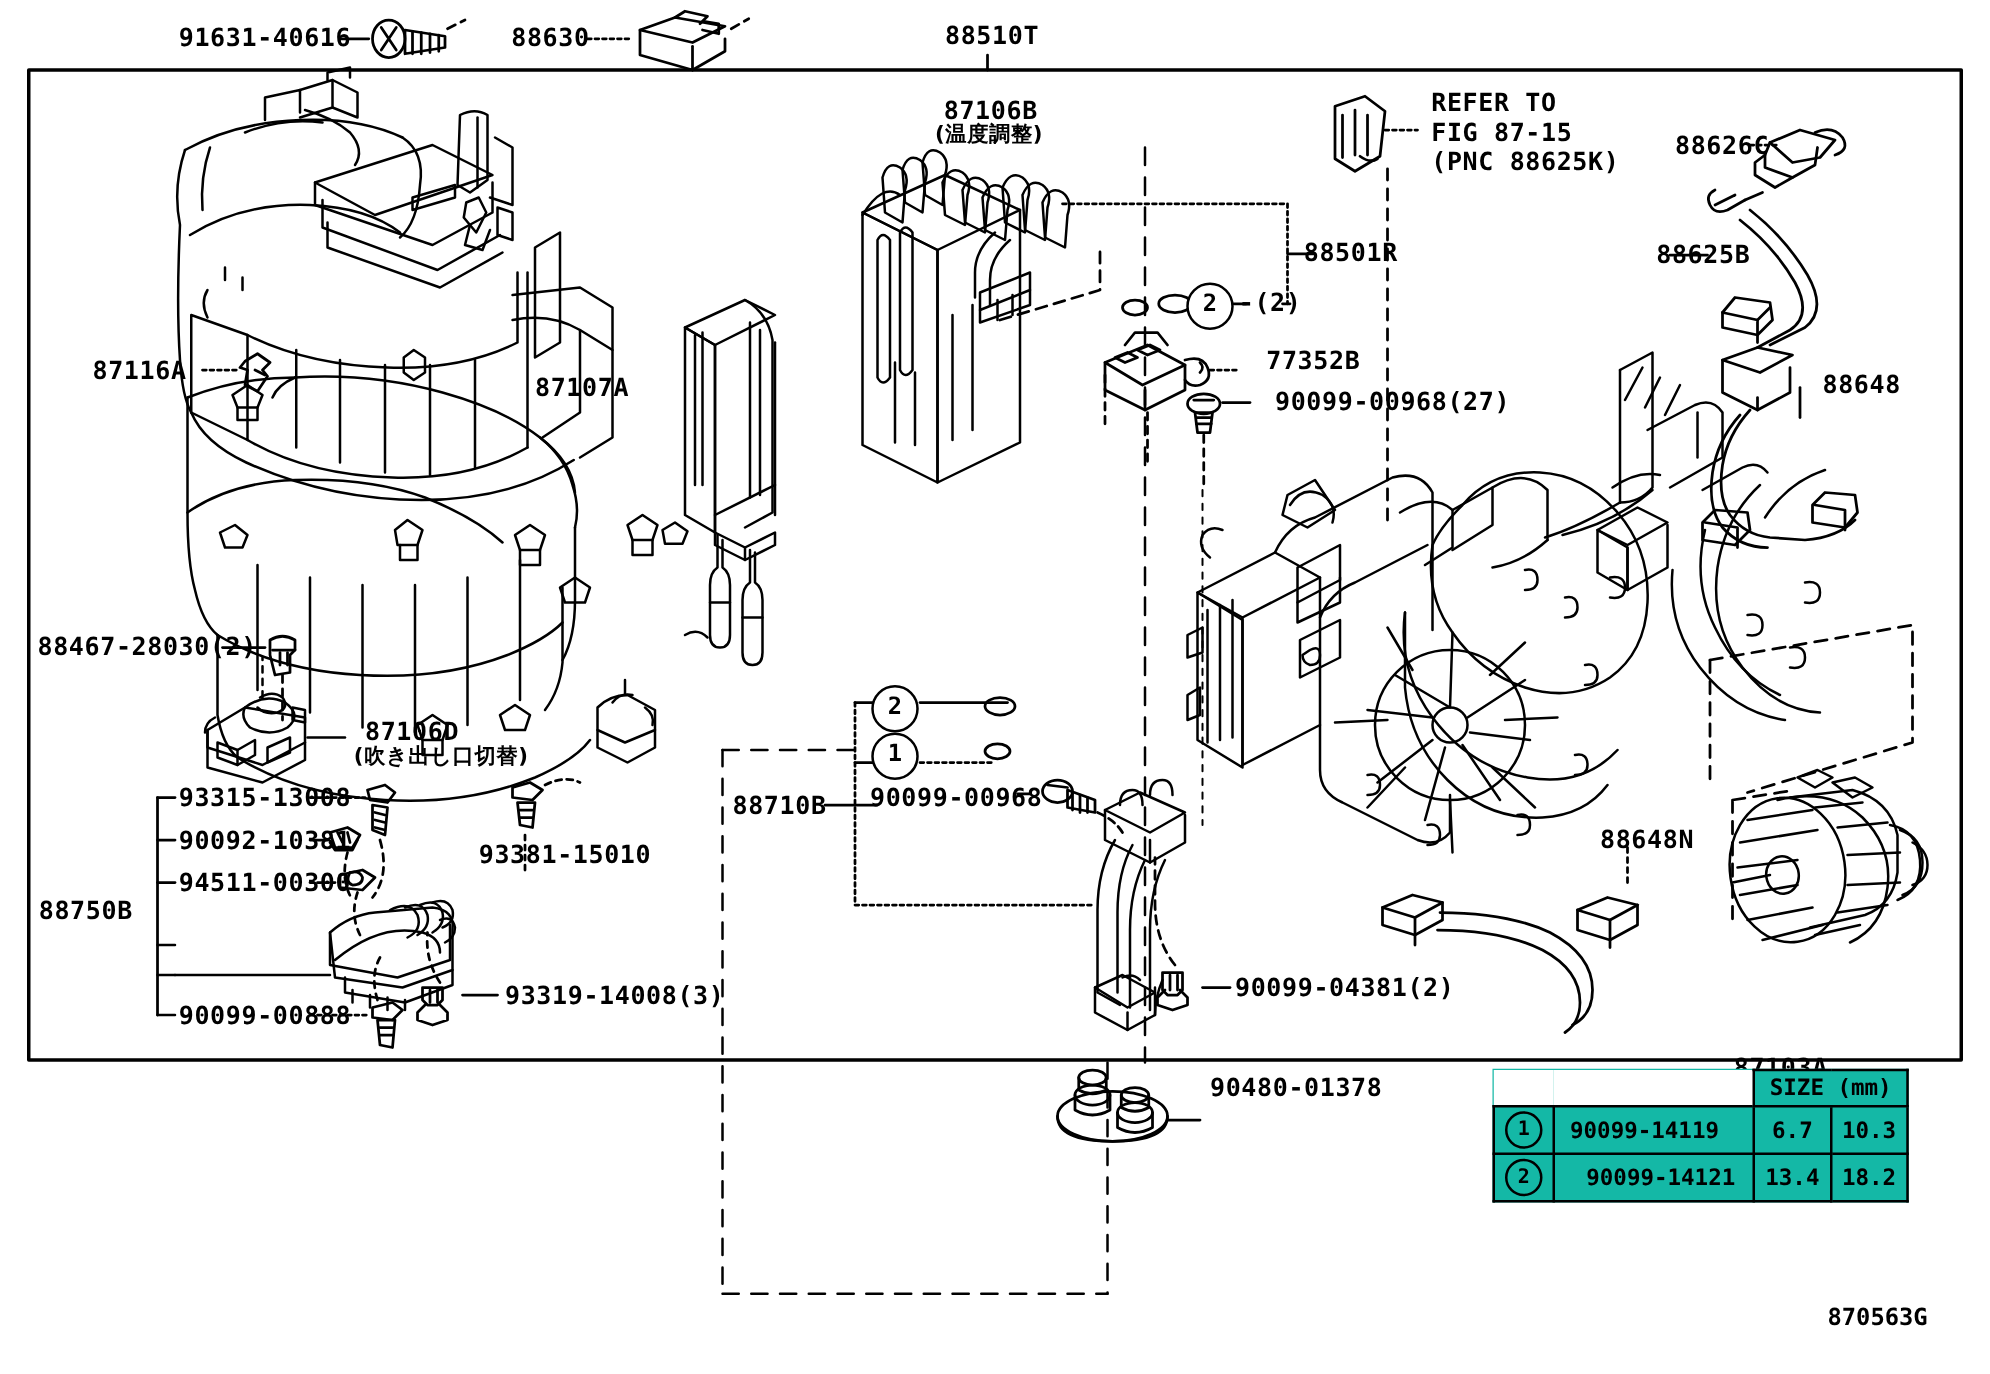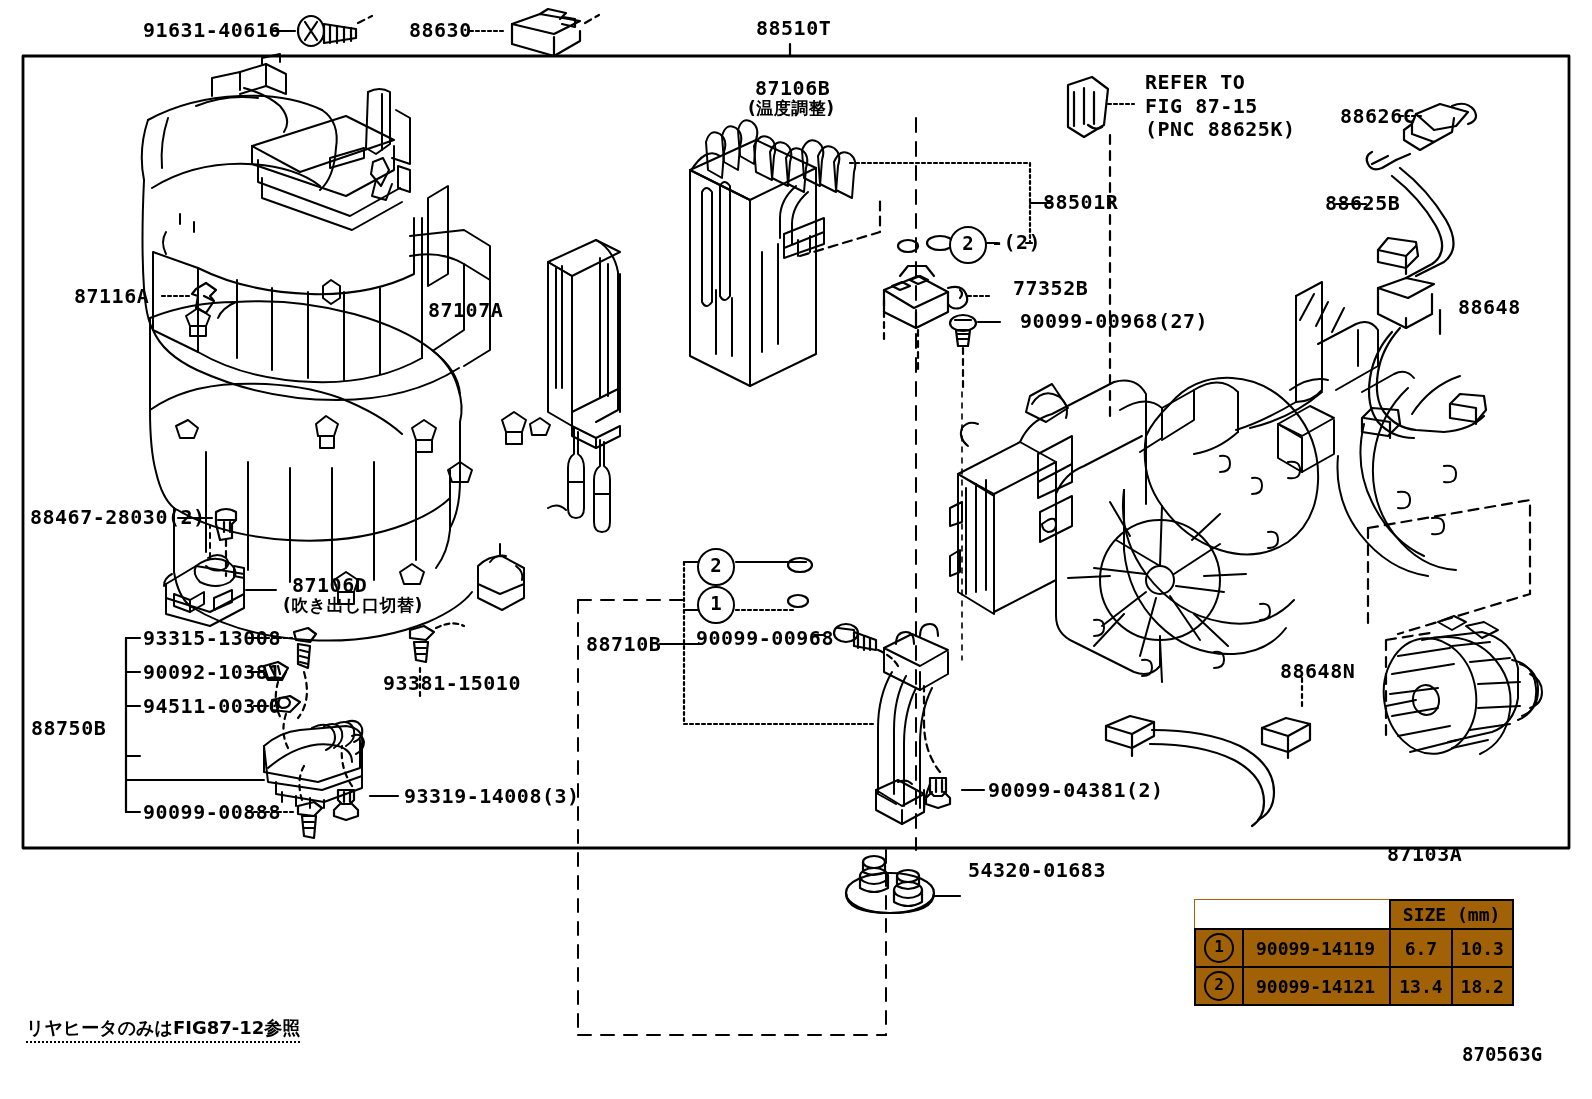--- a/index.html
+++ b/index.html
@@ -8,21 +8,21 @@
   #stage{position:absolute;left:0;top:0;width:1592px;height:1099px;}
   svg.layer{position:absolute;left:0;top:0;width:1592px;height:1099px;overflow:visible;}
   .lbl{position:absolute;white-space:nowrap;font-weight:bold;
        font-family:"DejaVu Sans Mono","Liberation Mono",monospace;
        font-size:20px;letter-spacing:0.5px;line-height:1.05;color:#000;}
   .lbl.jp{font-family:"DejaVu Sans","Liberation Sans",sans-serif;font-size:17px;font-weight:bold;}
   .footnote{position:absolute;font-family:"DejaVu Sans","Liberation Sans",sans-serif;
             font-size:18px;font-weight:bold;border-bottom:2px dotted #000;padding-bottom:1px;}
   .tablewrap{position:absolute;}
   table.size{border-collapse:collapse;font-family:"DejaVu Sans Mono","Liberation Mono",monospace;
-             font-weight:bold;font-size:18px;background:#a16207;margin-top:44px;}
+             font-weight:bold;font-size:18px;background:#14b8a6;}
   table.size td,table.size th{border:2px solid #000;text-align:center;padding:3px 8px;font-weight:bold;}
   .circnum{display:inline-block;width:26px;height:26px;border:2px solid #000;border-radius:50%;
            line-height:24px;text-align:center;font-size:16px;font-weight:bold;
            font-family:"DejaVu Sans Mono","Liberation Mono",monospace;}
   .figid{position:absolute;font-family:"DejaVu Sans Mono","Liberation Mono",monospace;
          font-size:19px;font-weight:bold;}
   .cnum{position:absolute;width:34px;height:34px;border:2.5px solid #000;border-radius:50%;
         background:#fff;text-align:center;line-height:31px;font-size:19px;font-weight:bold;
         font-family:"DejaVu Sans Mono","Liberation Mono",monospace;}
 </style>
@@ -536,40 +536,39 @@
   <span class="lbl" style="left:31px;top:718px;"><span>88750B</span></span>
   <span class="lbl" style="left:143px;top:802px;"><span>90099-00888</span></span>
   <span class="lbl" style="left:383px;top:673px;"><span>93381-15010</span></span>
   <span class="lbl" style="left:404px;top:786px;"><span>93319-14008(3)</span></span>
 
   <span class="lbl" style="left:586px;top:634px;"><span>88710B</span></span>
   <span class="lbl" style="left:696px;top:628px;"><span>90099-00968</span></span>
   <span class="lbl" style="left:988px;top:780px;"><span>90099-04381(2)</span></span>
   <span class="lbl" style="left:1280px;top:661px;"><span>88648N</span></span>
   <span class="lbl" style="left:1387px;top:844px;"><span>87103A</span></span>
-  <span class="lbl" style="left:968px;top:860px;"><span>54320-01683</span></span>
+  <span class="lbl" style="left:968px;top:860px;"><span>90480-01378</span></span>
 
   <div class="cnum" style="left:949px;top:226px;"><span>2</span></div>
   <span class="lbl" style="left:991px;top:232px;"><span>-(2)</span></span>
   <div class="cnum" style="left:697px;top:548px;"><span>2</span></div>
   <div class="cnum" style="left:697px;top:586px;"><span>1</span></div>
 
-  <div class="footnote" style="left:26px;top:1016px;"><span>リヤヒータのみはFIG87-12参照</span></div>
 
   <div class="tablewrap" style="left:1194px;top:855px;">
     <table class="size">
       <tbody>
           <tr>
         <td style="border:none;background:#fff;"></td>
         <td style="border:none;background:#fff;"></td>
         <td colspan="2"><span>SIZE (mm)</span></td>
       </tr>
       <tr>
         <td><span class="circnum"><span>1</span></span></td>
-        <td style="text-align:center;padding-left:12px;padding-right:14px;"><span>90099-14119</span></td>
+        <td style="text-align:center;padding-left:12px;padding-right:27px;"><span>90099-14119</span></td>
         <td><span>6.7</span></td>
         <td><span>10.3</span></td>
       </tr>
       <tr>
         <td><span class="circnum"><span>2</span></span></td>
         <td style="text-align:right;padding-left:12px;padding-right:14px;"><span>90099-14121</span></td>
         <td><span>13.4</span></td>
         <td><span>18.2</span></td>
       </tr>
     </tbody>

